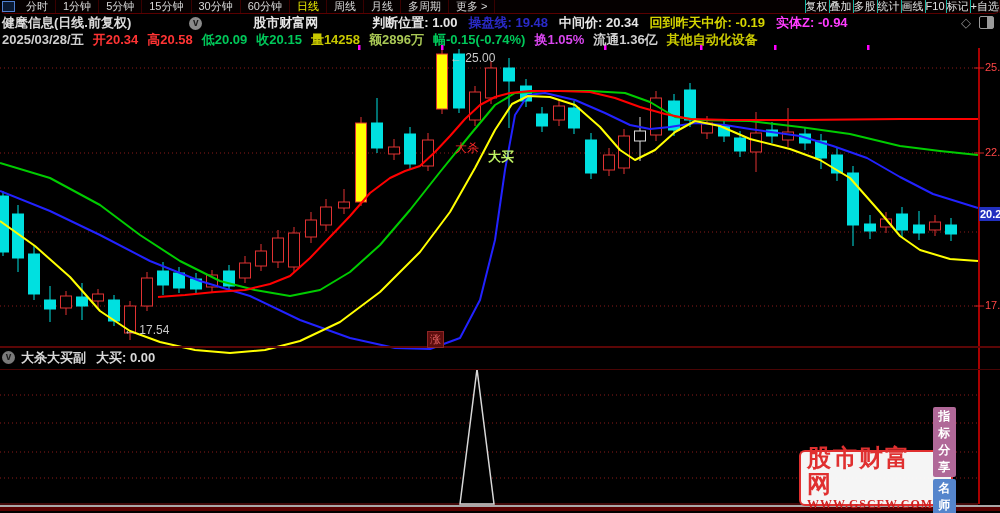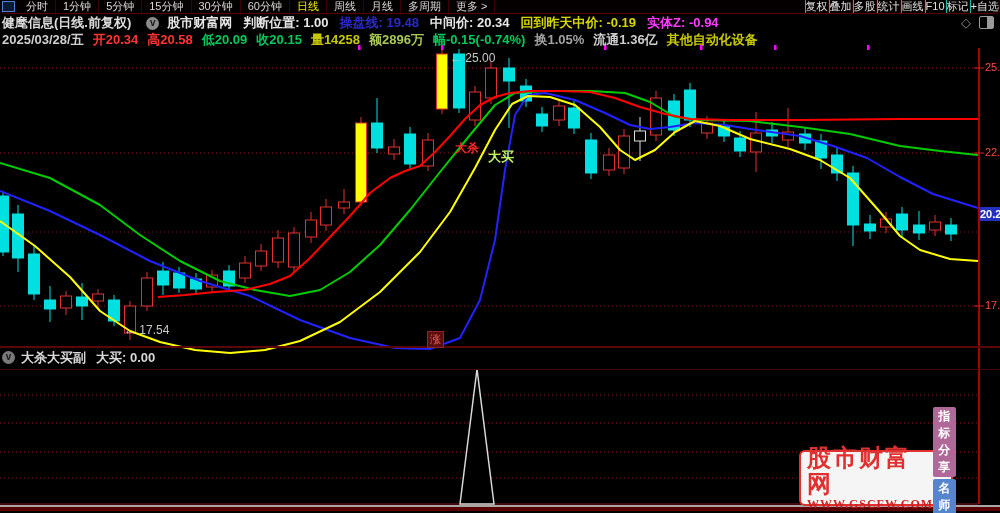--- a/index.html
+++ b/index.html
@@ -12,40 +12,40 @@
            font-size:11px;color:#d8d8d8;white-space:nowrap;z-index:30;border-radius:6px;}
   #menu-left{display:flex;align-items:center;height:13px;}
   .menu-item{padding:0 7px;border-right:1px solid #3a0000;cursor:default;line-height:13px;}
   .menu-item.active{color:#e8e800;}
   #menu-right{margin-left:auto;display:flex;height:13px;}
   .menu-btn{padding:0 0;border-left:1px solid #14b8a6;border-right:1px solid #2a0000;
             line-height:13px;color:#e0e0e0;}
   #app-icon{width:11px;height:9px;border:1px solid #4f7fd0;background:#0a1a33;margin:0 4px 0 2px;}
   
   #inforow1{left:2px;top:15px;width:996px;height:16px;display:flex;align-items:center;
-            font-size:13px;font-weight:bold;white-space:nowrap;z-index:30;}
+            font-size:13px;font-weight:bold;white-space:nowrap;z-index:30;gap:43px;}
   #inforow1 .seg{margin-right:11px;}
   #inforow2{left:2px;top:32px;width:996px;height:15px;display:flex;align-items:center;
             font-size:13px;font-weight:bold;white-space:nowrap;z-index:30;}
   #inforow2 .seg{margin-right:9px;}
   .dd-circle{width:13px;height:13px;border-radius:50%;background:#8a8a8a;color:#1a1a1a;
              font-size:10px;line-height:12px;text-align:center;margin:0 8px 0 4px;font-weight:bold;}
   #row1-right{position:absolute;right:6px;top:16px;display:flex;gap:8px;align-items:center;z-index:31;}
   #diamond-icon{color:#909090;font-size:13px;line-height:13px;}
   #panel-icon{width:13px;height:11px;border:1px solid #9a9a9a;border-radius:2px;position:relative;}
   #panel-icon::after{content:"";position:absolute;right:0;top:0;width:6px;height:100%;background:#9a9a9a;}
   
   #chart-svg{left:0;top:0;z-index:5;}
   
   .pricelabel{font-size:12px;color:#c8c8c8;z-index:10;white-space:nowrap;}
   #last-price-box{left:979px;top:207px;width:21px;height:14px;background:#2230c0;color:#fff;
                   font-size:11px;font-weight:bold;line-height:14px;text-align:left;padding-left:1px;
                   z-index:12;overflow:hidden;}
   .axis-tick-label{left:985px;width:15px;overflow:hidden;color:#ff4646;font-size:11px;z-index:11;white-space:nowrap;}
-  #sell-text{left:455px;top:140px;color:#ff2828;font-size:12px;font-weight:bold;z-index:10;}
+  #sell-text{left:455px;top:140px;color:#ff2828;font-size:12px;font-weight:normal;z-index:10;}
   #buy-text{left:488px;top:148px;color:#bef264;font-size:13px;font-weight:bold;z-index:10;}
   #rise-badge{left:427px;top:331px;width:15px;height:15px;background:#5c0d0d;border:1px solid #8d2525;
               color:#e06060;font-size:11px;line-height:14px;text-align:center;z-index:10;}
   
   .hline{left:0;width:1000px;z-index:8;}
   
   #subheader{left:2px;top:349px;width:996px;height:17px;display:flex;align-items:center;
              font-size:13px;font-weight:bold;color:#d8d8d8;z-index:30;white-space:nowrap;}
   #subheader .dd-circle{margin:0 6px 0 0;background:#7a7a7a;}
   #subheader .sub-val{margin-left:10px;color:#d8d8d8;}
@@ -315,21 +315,21 @@
 
 <div id="inforow2" class="abs">
     <span class="seg" style="color: rgb(207, 207, 207);">2025/03/28/五</span>
     <span class="seg" style="color: rgb(255, 52, 52);">开20.34</span>
     <span class="seg" style="color: rgb(255, 52, 52);">高20.58</span>
     <span class="seg" style="color: rgb(0, 200, 90);">低20.09</span>
     <span class="seg" style="color: rgb(0, 200, 90);">收20.15</span>
     <span class="seg" style="color: rgb(200, 200, 0);">量14258</span>
     <span class="seg" style="color: rgb(169, 200, 85);">额2896万</span>
     <span class="seg" style="color: rgb(0, 200, 90);">幅-0.15(-0.74%)</span>
-    <span class="seg" style="color: #a3a3a3; text-align: center;">换1.05%</span>
+    <span class="seg" style="color: #d946ef; text-align: center;">换1.05%</span>
     <span class="seg" style="color: rgb(207, 207, 207);">流通1.36亿</span>
     <span class="seg" style="color: rgb(200, 200, 0);">其他自动化设备</span>
   </div>
 
 <div class="hline abs" style="top:346px;height:2px;background:#5c0606"></div>
 <div class="hline abs" style="top:369px;height:1px;background:#4a0404"></div>
 <div class="hline abs" style="top:505px;height:2px;background:#a8a8a8"></div>
 <div class="hline abs" style="top:507px;height:4px;background:#5a0000"></div>
 
 <div class="abs pricelabel" style="left:450px;top:51px">← 25.00</div>

